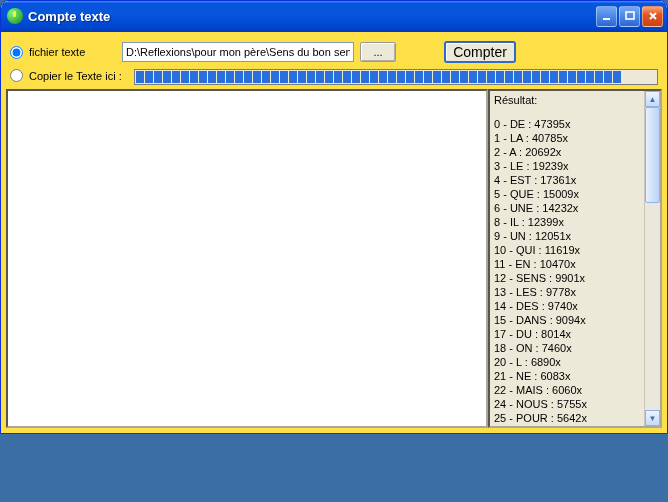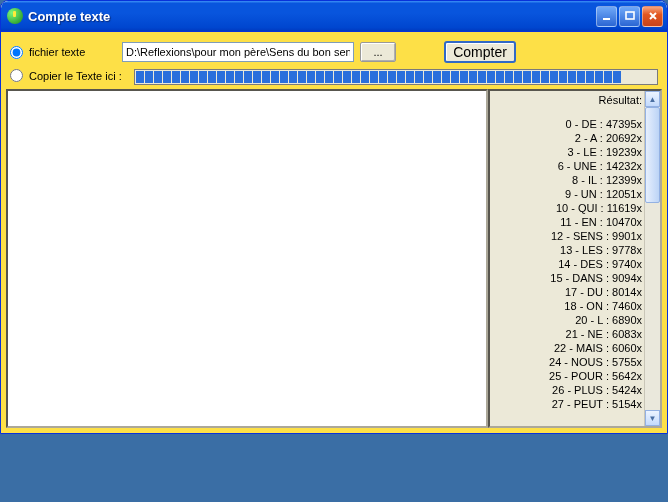--- a/index.html
+++ b/index.html
@@ -138,21 +138,20 @@
     width:8px;
     background:#2a6fdc;
     flex: 0 0 8px;
   }
   .panels {
     flex:1;
     display:flex;
     gap:0;
     padding:0 2px 2px 2px;
     min-height:0;
-    text-align:right;
   }
   .left-panel {
     flex:1;
     background:white;
     border:2px inset #aca899;
   }
   .right-panel {
     width:174px;
     background:#ece9d8;
     border:2px inset #aca899;
@@ -302,22 +301,25 @@
       </div>
     </div>
 
     <div class="panels">
       <div class="left-panel"></div>
       <div class="right-panel">
         <div class="right-content">
           <div class="hdr">Résultat:</div>
           <div id="results">
               <div class="result-row">0 - DE : 47395x</div>
+              <div class="result-row">1 - LA : 40785x</div>
               <div class="result-row">2 - A : 20692x</div>
               <div class="result-row">3 - LE : 19239x</div>
+              <div class="result-row">4 - EST : 17361x</div>
+              <div class="result-row">5 - QUE : 15009x</div>
               <div class="result-row">6 - UNE : 14232x</div>
               <div class="result-row">8 - IL : 12399x</div>
               <div class="result-row">9 - UN : 12051x</div>
               <div class="result-row">10 - QUI : 11619x</div>
               <div class="result-row">11 - EN : 10470x</div>
               <div class="result-row">12 - SENS : 9901x</div>
               <div class="result-row">13 - LES : 9778x</div>
               <div class="result-row">14 - DES : 9740x</div>
               <div class="result-row">15 - DANS : 9094x</div>
               <div class="result-row">17 - DU : 8014x</div>

